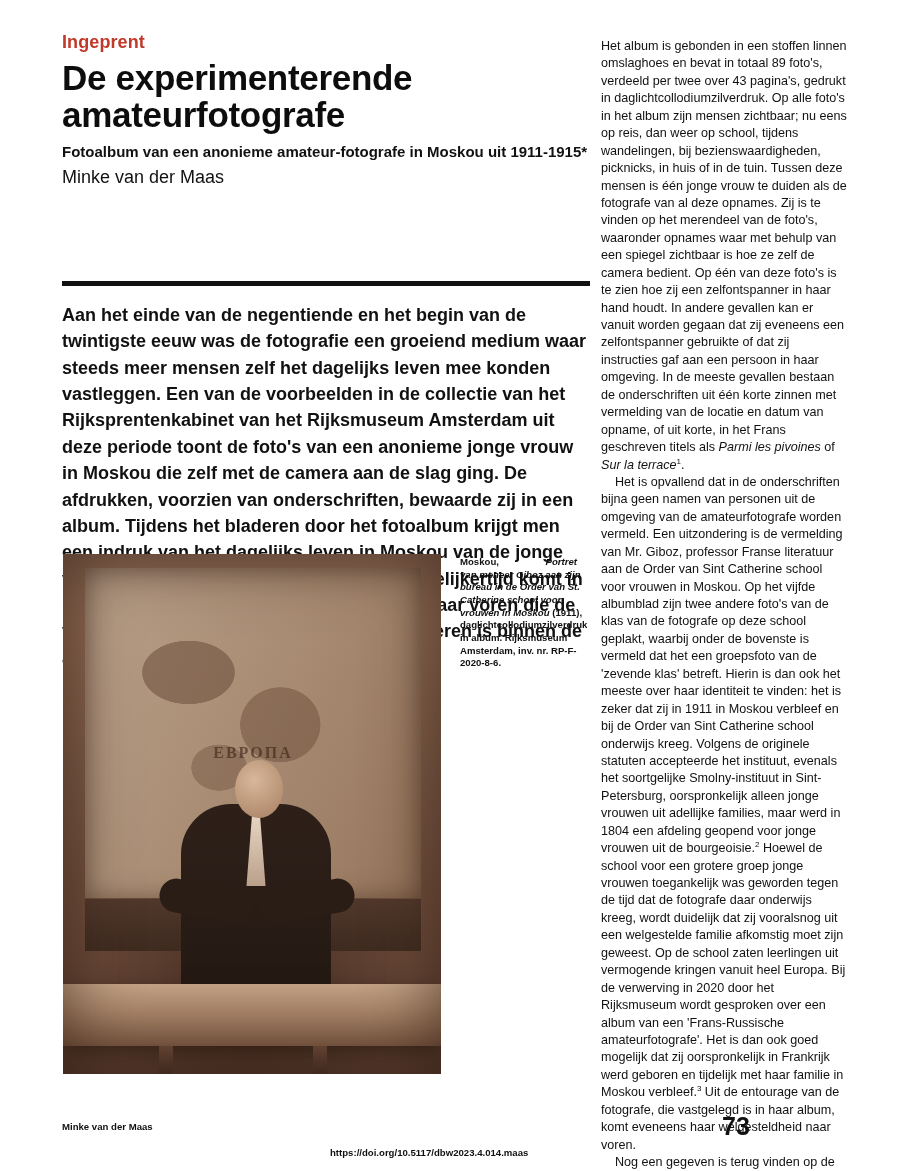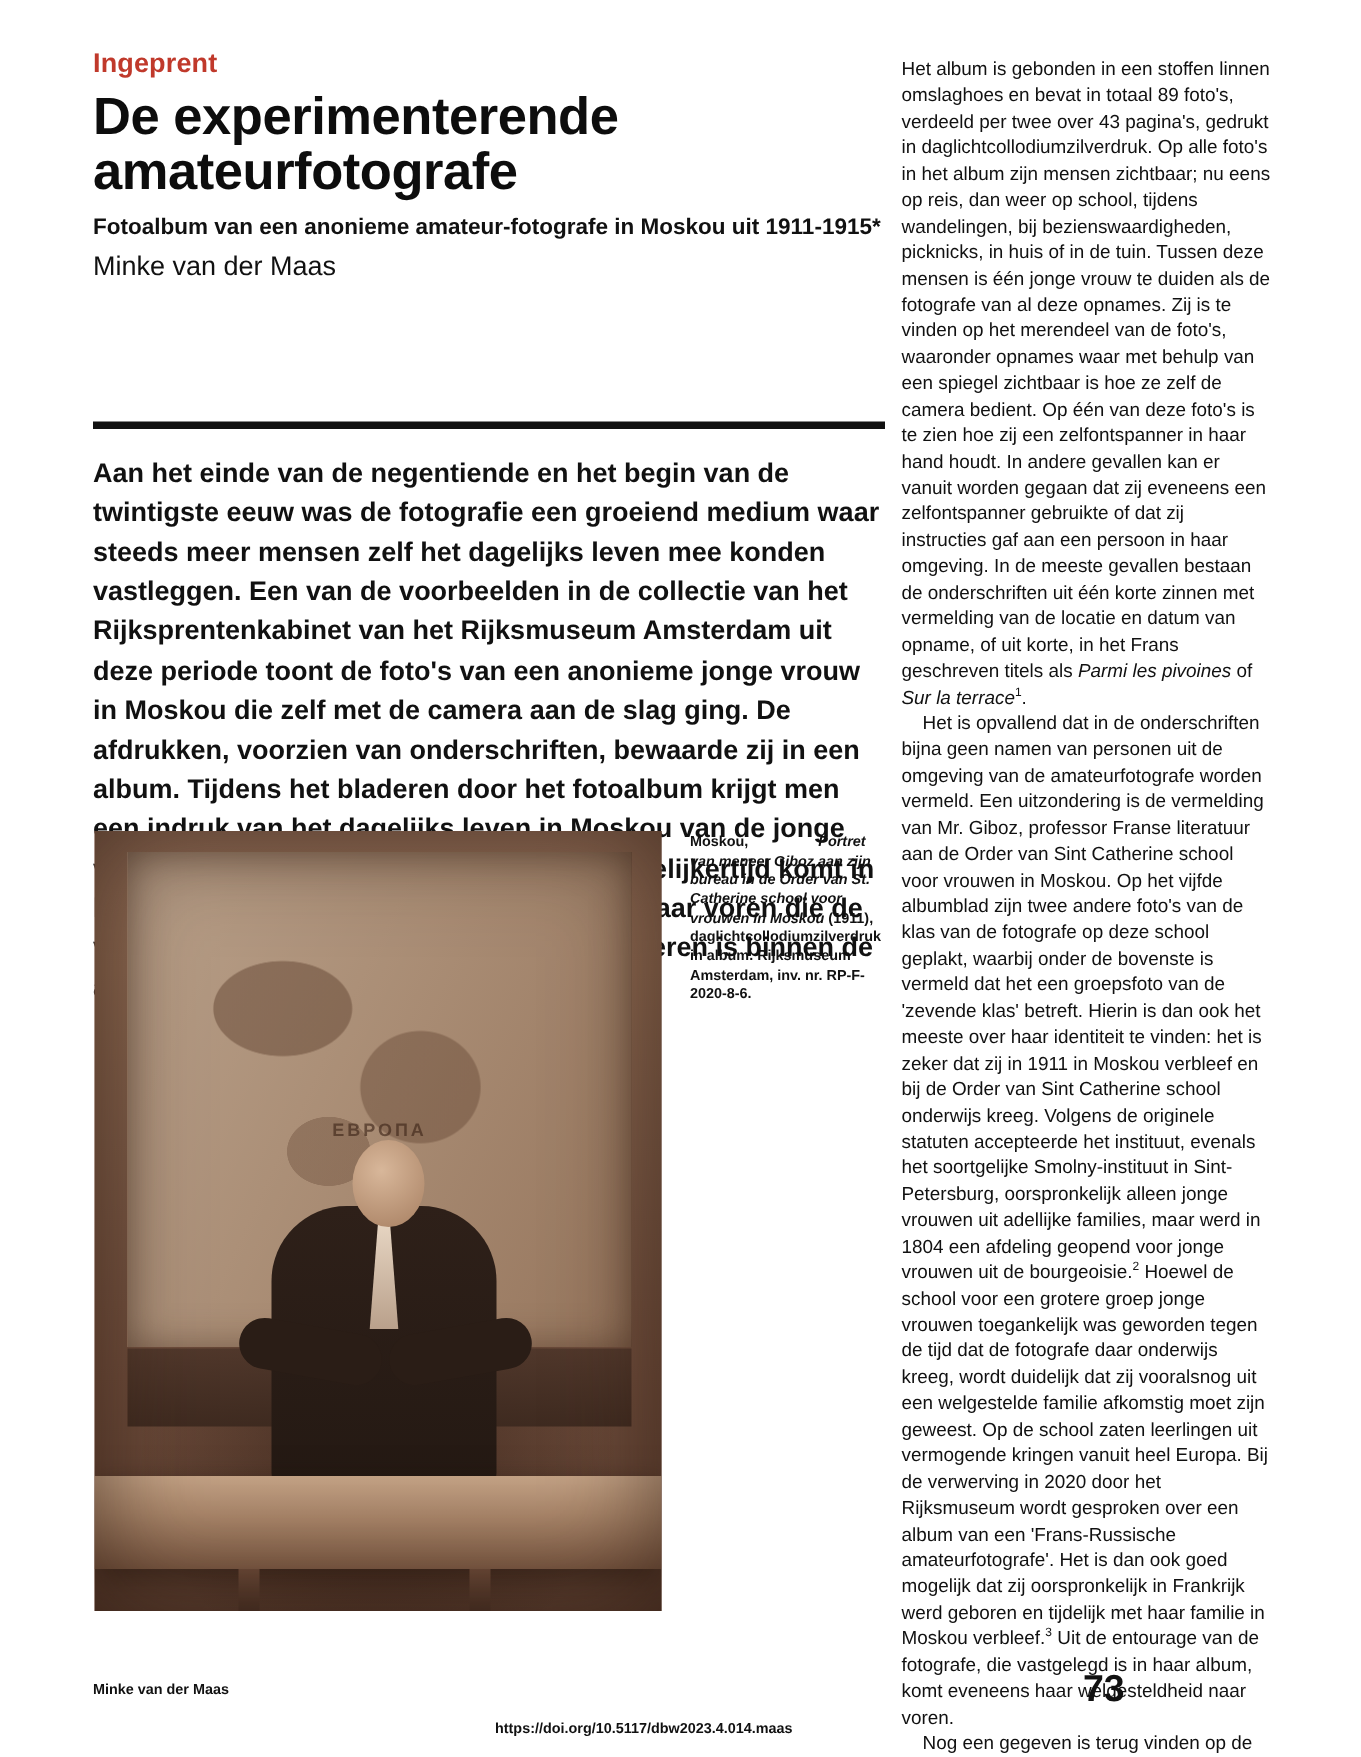--- a/index.html
+++ b/index.html
@@ -99,25 +99,25 @@
     width:76%; height:72%;
     background:
       radial-gradient(ellipse 30% 22% at 30% 30%, rgba(90,60,42,0.45) 0 60%, rgba(90,60,42,0) 61%),
       radial-gradient(ellipse 26% 26% at 66% 52%, rgba(90,60,42,0.38) 0 60%, rgba(90,60,42,0) 61%),
       radial-gradient(ellipse 18% 16% at 42% 70%, rgba(90,60,42,0.32) 0 60%, rgba(90,60,42,0) 61%);
   }
   .map-label {
     position:absolute;
     left:50%; top:56%;
     transform:translate(-50%,-50%);
-    font-size:12px;
+    font-size:16px;
     letter-spacing:2px;
     font-weight:bold;
     color:rgba(60,36,22,0.62);
-    font-family:Liberation Sans, sans-serif;
+    font-family:Liberation Serif, serif;
   }
   
   .board {
     position:absolute;
     left:22px; top:345px;
     width:336px; height:52px;
     background:linear-gradient(180deg,#4e362a,#3b281e);
     opacity:0.9;
   }
   

